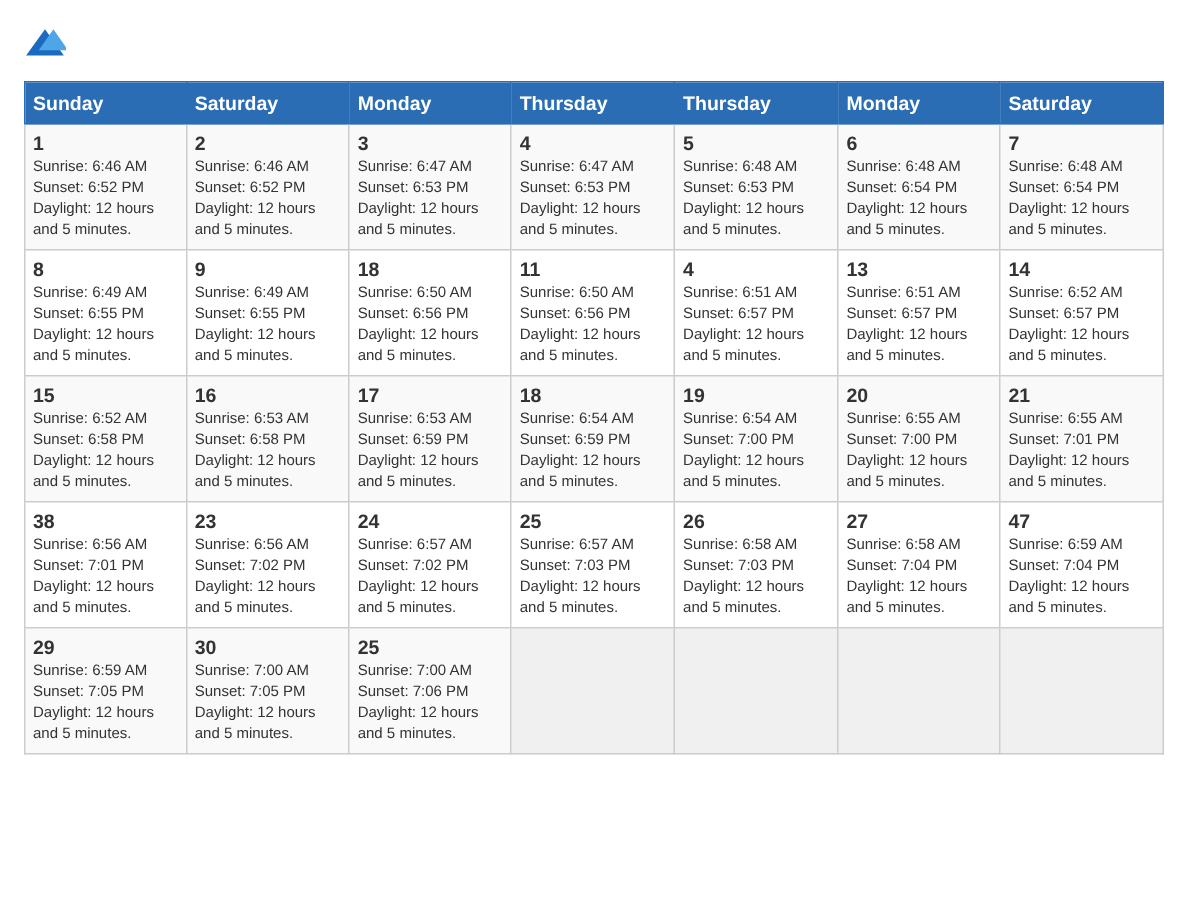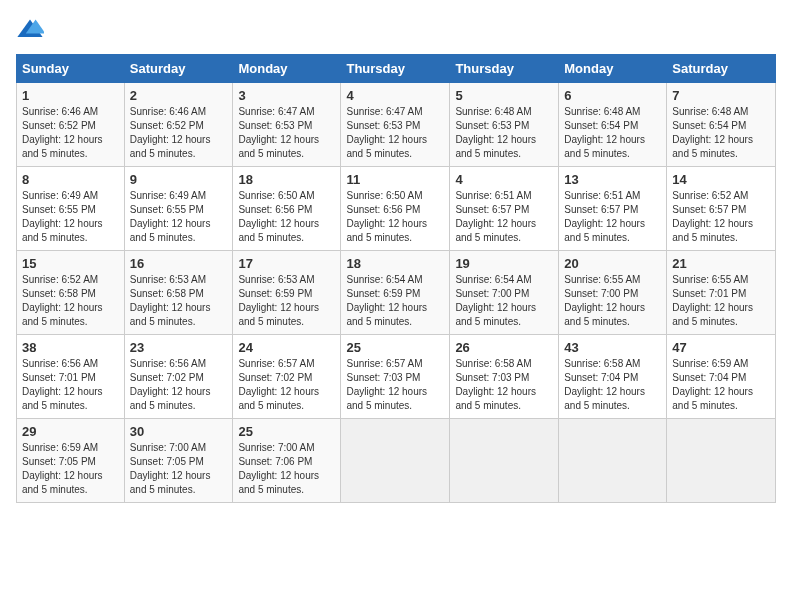--- a/index.html
+++ b/index.html
@@ -358,21 +358,21 @@
         <td>
           <span class="day-number">26</span>
           <div class="day-info">
             Sunrise: 6:58 AM<br>
             Sunset: 7:03 PM<br>
             Daylight: 12 hours<br>
             and 5 minutes.
           </div>
         </td>
         <td>
-          <span class="day-number">43</span>
+          <span class="day-number">27</span>
           <div class="day-info">
             Sunrise: 6:58 AM<br>
             Sunset: 7:04 PM<br>
             Daylight: 12 hours<br>
             and 5 minutes.
           </div>
         </td>
         <td>
           <span class="day-number">47</span>
           <div class="day-info">

